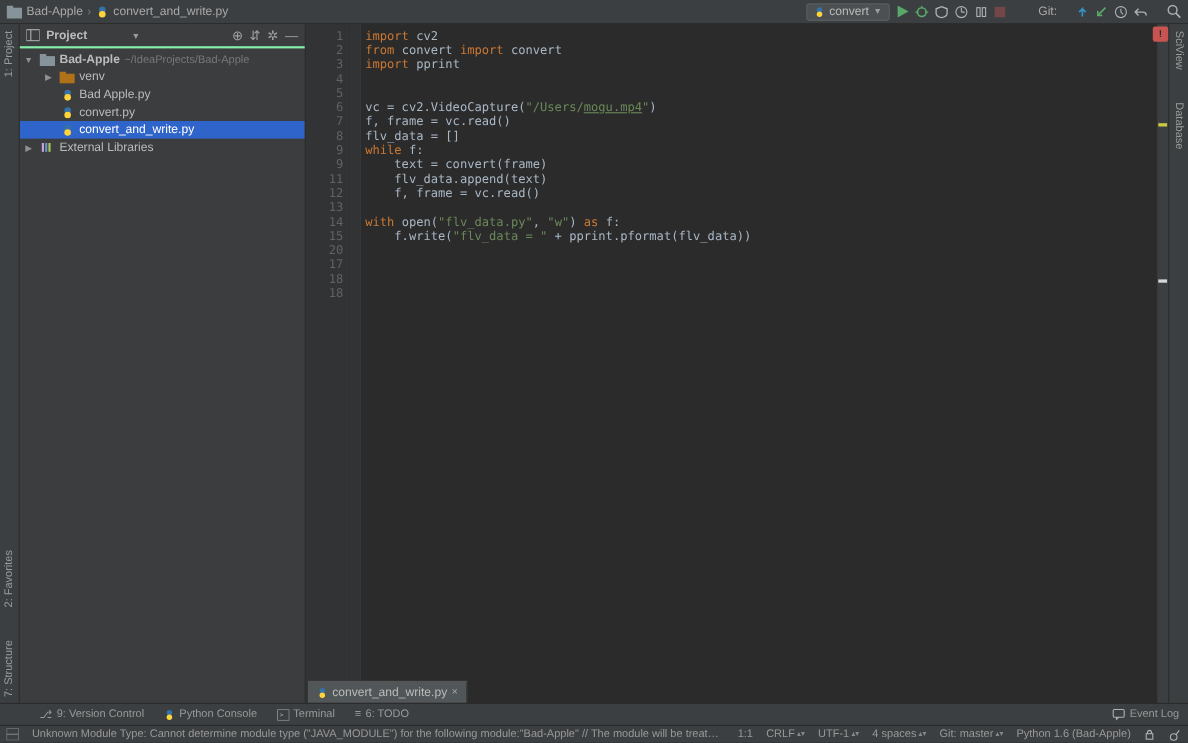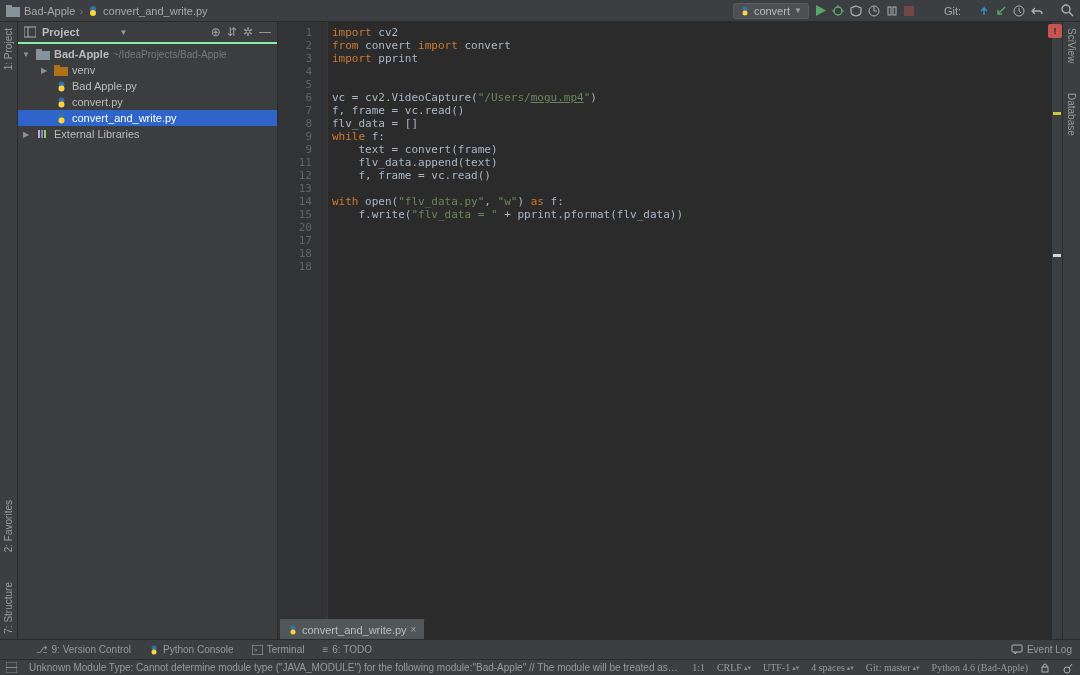--- a/index.html
+++ b/index.html
@@ -53,21 +53,21 @@
 .etab .close{color:#a0a0a0;font-size:10px;}
 
 
 .bottom-tabs{position:absolute;bottom:16px;left:0;right:0;height:20px;background:#3c3f41;border-top:1px solid #2b2b2b;display:flex;align-items:center;padding:0 8px;gap:18px;font-size:10px;color:#999;}
 .bottom-tabs .btab{display:flex;align-items:center;gap:4px;}
 .bottom-tabs .event-log{margin-left:auto;display:flex;align-items:flex-start;gap:4px;}
 
 
 .status{position:absolute;bottom:0;left:0;right:0;height:16px;background:#3c3f41;border-top:1px solid #2b2b2b;display:flex;align-items:center;font-size:10px;color:#999;padding:0 6px;gap:12px;}
 .status .msg{flex:1;white-space:nowrap;overflow:hidden;text-overflow:ellipsis;}
-.status .field{white-space:nowrap;display:inline-flex;align-items:center;gap:2px;font-family:Liberation Serif, serif;}
+.status .field{white-space:nowrap;display:inline-flex;align-items:center;gap:2px;}
 .carets{font-size:7px;line-height:6px;color:#888;display:inline-flex;flex-direction:column;}
 .tabs-holder{position:absolute;bottom:36px;left:278px;display:flex;}
 </style>
 </head>
 <body>
 
 <div class="navbar">
   <div class="nav-left">
     <span class="ico">
         <svg width="14" height="12">
@@ -362,21 +362,21 @@
       <span class="carets">▴▾</span>
     </span>
   <span class="field">
       <span>4 spaces</span>
       <span class="carets">▴▾</span>
     </span>
   <span class="field">
       <span>Git: master</span>
       <span class="carets">▴▾</span>
     </span>
-  <span class="field">Python 4.6 (Bad-Apple)</span>
+  <span class="field">Python 1.6 (Bad-Apple)</span>
   <span class="ico">
       <svg width="10" height="11">
         <rect x="2" y="5" width="6" height="5" fill="none" stroke="#aeb1b3"></rect>
         <path d="M3 5 Q3 2 5 2 Q7 2 7 5" fill="none" stroke="#aeb1b3"></path>
       </svg>
     </span>
   <span class="ico">
       <svg width="12" height="12">
         <circle cx="5" cy="8" r="3" fill="none" stroke="#aeb1b3"></circle>
         <line x1="7" y1="6" x2="10" y2="2" stroke="#aeb1b3"></line>

